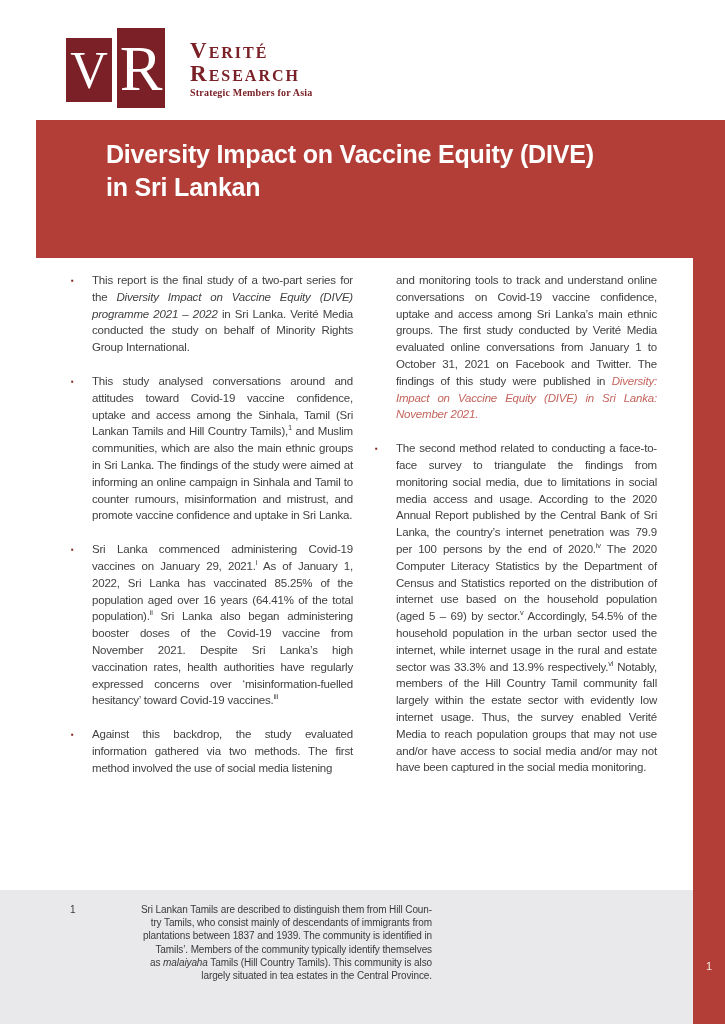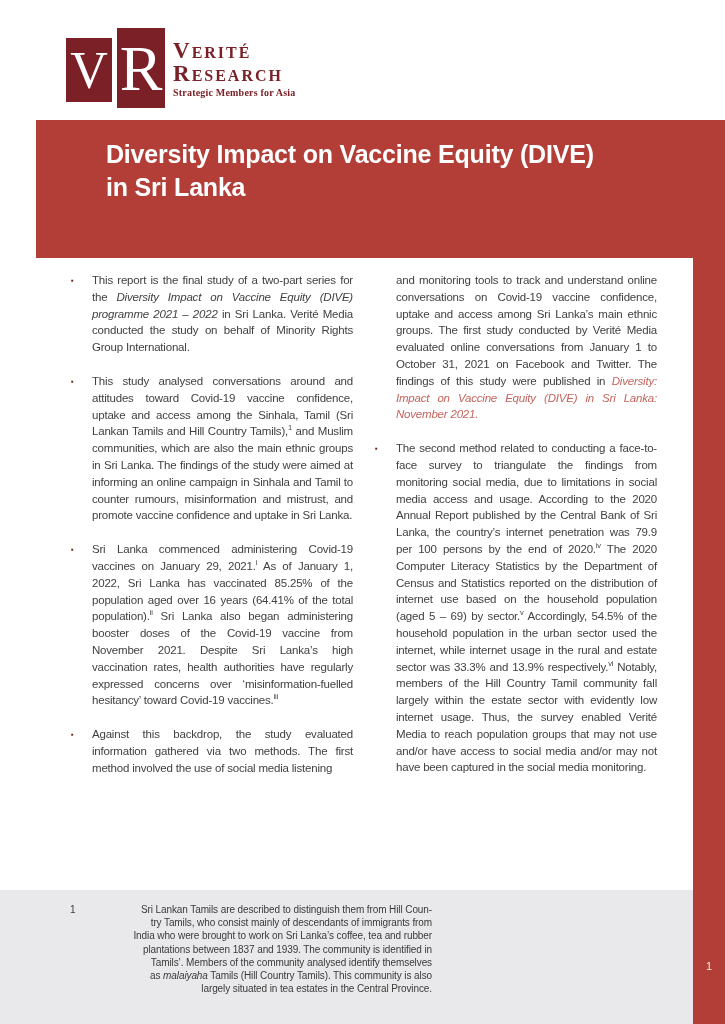--- a/index.html
+++ b/index.html
@@ -16,21 +16,21 @@
   html,body{width:725px;height:1024px;}
   body{font-family:"Liberation Sans",sans-serif;background:#ffffff;position:relative;overflow:hidden;}
   .page{position:absolute;left:0;top:0;width:725px;height:1024px;background:#ffffff;}
 
   
   .logo{position:absolute;left:66px;top:28px;display:flex;height:82px;}
   .logo-blocks{position:relative;width:100px;height:82px;}
   .block{position:absolute;background:var(--maroon);color:#ffffff;font-family:"Liberation Serif",serif;text-align:center;overflow:hidden;}
   .block-v{left:0;top:10px;width:46px;height:64px;font-size:52px;line-height:66px;}
   .block-r{left:51px;top:0;width:48px;height:80px;font-size:64px;line-height:82px;}
-  .logo-text{margin-left:7px;padding-top:12px;color:var(--maroon);font-family:"Liberation Serif",serif;}
+  .logo-text{margin-left:24px;padding-top:12px;color:var(--maroon);font-family:"Liberation Serif",serif;}
   .logo-name{font-weight:bold;font-size:16px;letter-spacing:2px;line-height:21px;white-space:nowrap;}
   .logo-name .initial{font-size:23px;}
   .logo-tagline{font-size:10px;font-weight:bold;margin-top:1px;letter-spacing:0.2px;white-space:nowrap;}
 
   
   .band{position:absolute;left:0;top:120px;width:725px;height:138px;background:var(--red);margin-left:36px;}
   .band-title{position:absolute;left:70px;top:18px;color:#ffffff;font-weight:bold;font-size:25px;line-height:33px;letter-spacing:-0.2px;}
   .band-subtitle{position:absolute;left:70px;top:90px;color:var(--subtitle-pink);font-size:22px;font-weight:400;}
 
   
@@ -69,21 +69,21 @@
     <div class="logo-text">
       <div class="logo-name"><span class="initial">V</span><span>ERITÉ</span></div>
       <div class="logo-name"><span class="initial">R</span><span>ESEARCH</span></div>
       <div class="logo-tagline">Strategic Members for Asia</div>
     </div>
   </div>
 
   <div class="band">
     <div class="band-title">
       <div>Diversity Impact on Vaccine Equity (DIVE)</div>
-      <div>in Sri Lanka</div>
+      <div>in Sri Lankan</div>
     </div>
   </div>
 
   <div class="rail">
     <div class="page-num">1</div>
   </div>
 
   <div class="content">
     <div class="columns">
       <div class="col">
@@ -98,22 +98,21 @@
         </div>
     </div>
   </div>
 
   <div class="footnote">
     <div class="fn-row">
       <div class="fn-num">1</div>
       <div class="fn-lines">
           <div class="fn-line"><span>Sri Lankan Tamils are described to distinguish them from Hill Coun-</span></div>
           <div class="fn-line"><span>try Tamils, who consist mainly of descendants of immigrants from</span></div>
-          <div class="fn-line"><span>India who were brought to work on Sri Lanka’s coffee, tea and rubber</span></div>
           <div class="fn-line"><span>plantations between 1837 and 1939. The community is identified in</span></div>
-          <div class="fn-line"><span>Tamils’. Members of the community analysed identify themselves</span></div>
+          <div class="fn-line"><span>Tamils’. Members of the community typically identify themselves</span></div>
           <div class="fn-line"><span>as </span><em>malaiyaha</em><span> Tamils (Hill Country Tamils). This community is also</span></div>
           <div class="fn-line"><span>largely situated in tea estates in the Central Province.</span></div>
         </div>
     </div>
   </div>
 
 </div>
 
 </body></html>

